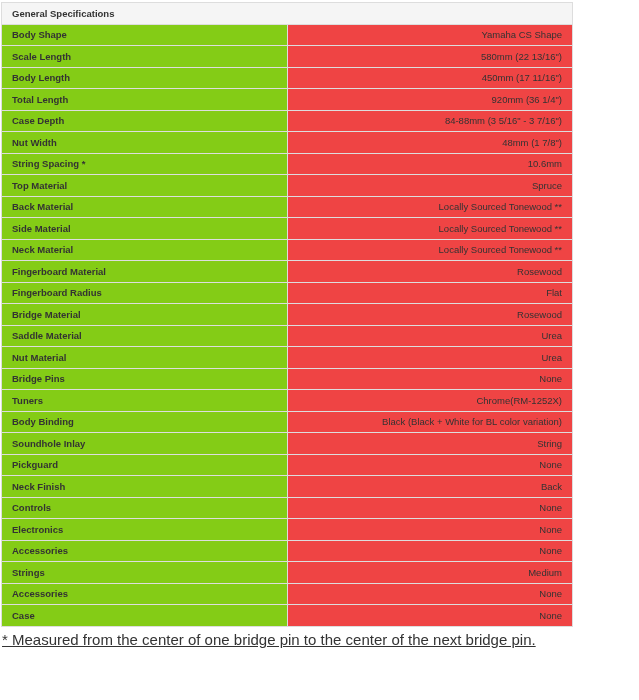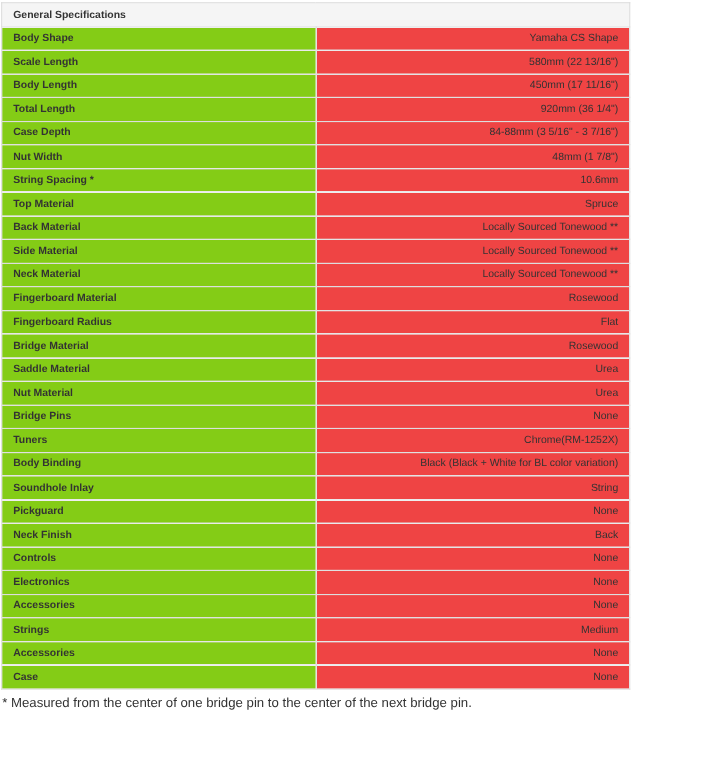--- a/index.html
+++ b/index.html
@@ -40,23 +40,24 @@
     font-weight: bold;
     width: 227px;
   }
   .spec-table td.value {
     background: #ef4444;
     font-weight: normal;
     text-align: right;
   }
   .footnotes {
     margin: 6px 0 0 2px;
-    font-size: 12px;
+    font-size: 15px;
     line-height: 13px;
     color: #333333;
+    text-decoration: underline;
   }
 </style>
 </head>
 <body>
 
 <table class="spec-table">
   <thead>
     <tr>
       <th colspan="2">General Specifications</th>
     </tr>

